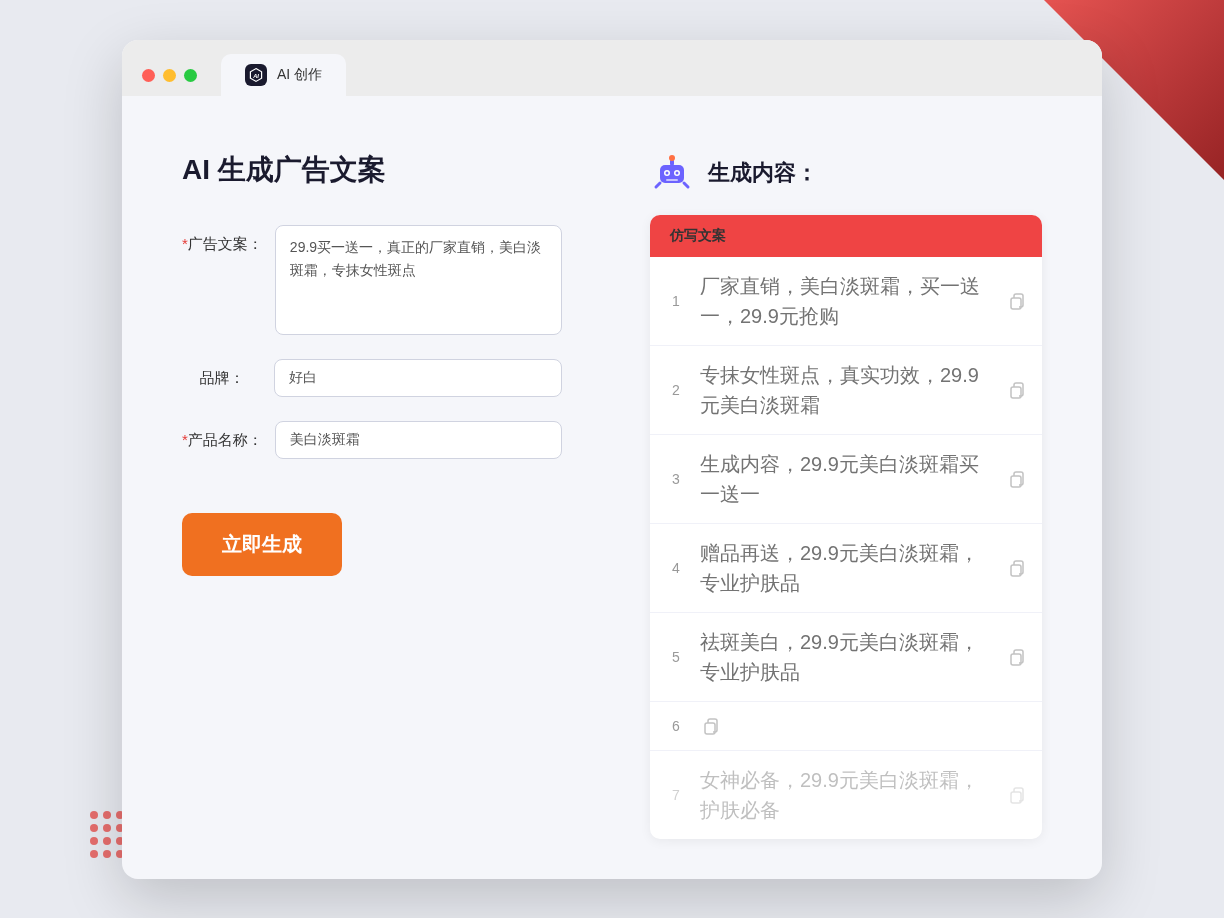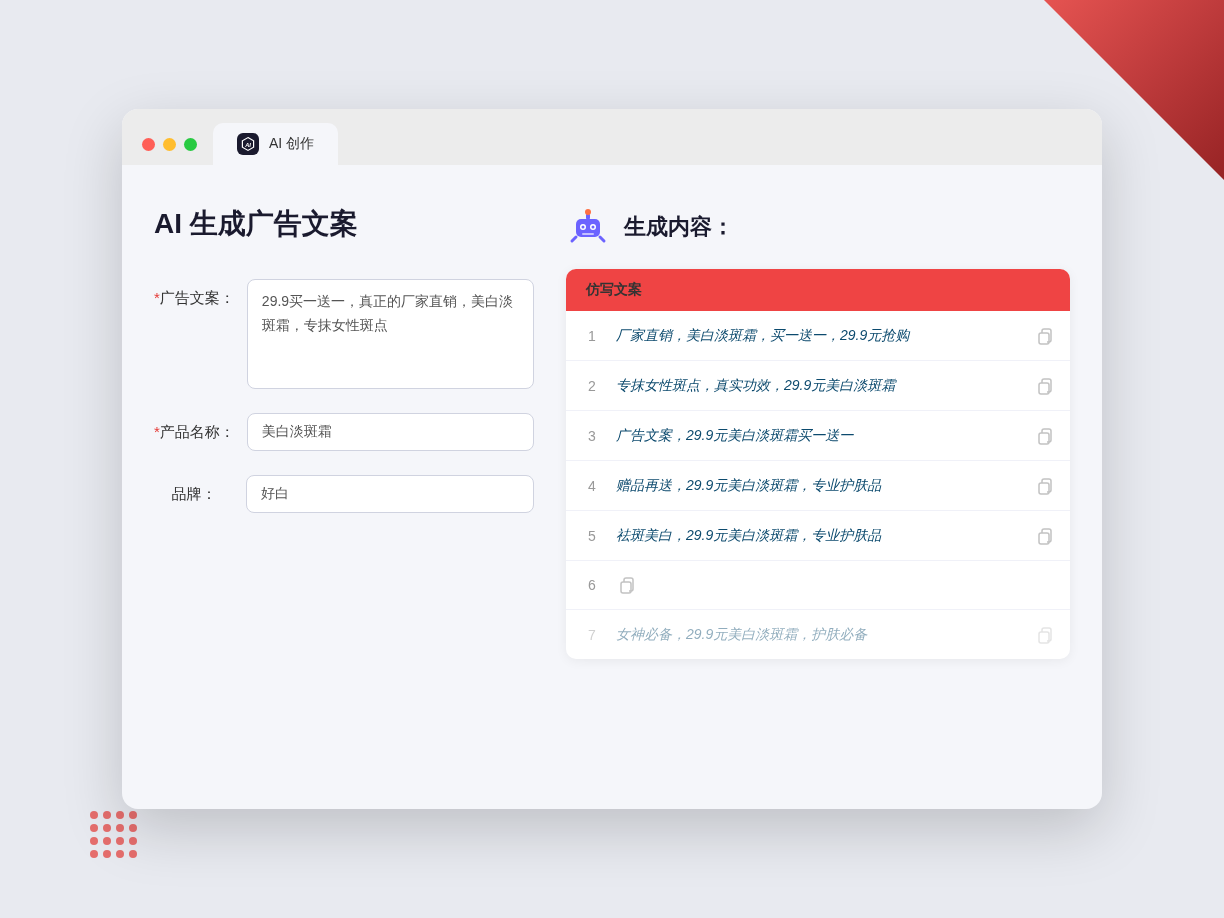--- a/index.html
+++ b/index.html
@@ -54,21 +54,21 @@
       position: relative;
       z-index: 1;
     }
 
     
     .browser-chrome {
       background: #ececec;
       padding: 14px 20px 0 20px;
       display: flex;
       align-items: flex-end;
-      gap: 0;
+      gap: 8px;
     }
     .traffic-lights {
       display: flex;
       gap: 8px;
       align-items: center;
       padding-bottom: 14px;
       margin-right: 16px;
     }
     .traffic-light {
       width: 13px;
@@ -101,23 +101,24 @@
       align-items: center;
       justify-content: center;
       font-size: 10px;
       color: white;
       font-weight: 700;
       font-style: italic;
     }
 
     
     .browser-content {
-      padding: 40px 32px;
-      display: flex;
-      gap: 32px;
+      padding: 40px 60px;
+      display: flex;
+      gap: 88px;
+      margin-top: 15px;
     }
 
     
     .left-panel {
       flex: 0 0 380px;
     }
 
     .page-title {
       font-size: 28px;
       font-weight: 700;
@@ -231,24 +232,23 @@
 
     .row-num {
       font-size: 14px;
       color: #999;
       min-width: 20px;
       text-align: center;
     }
 
     .row-text {
       flex: 1;
-      font-size: 14px;
-      color: #0c4a6e;
+      font-size: 20px;
+      color: #737373;
       line-height: 1.5;
-      font-style: italic;
     }
 
     .copy-icon {
       width: 20px;
       height: 20px;
       flex-shrink: 0;
       opacity: 0.5;
       cursor: pointer;
     }
 
@@ -309,33 +309,34 @@
       
       <div class="form-row">
         <span class="form-label">
           <span class="required-star">*</span><span>广告文案：</span>
         </span>
         <textarea class="form-input" style="">29.9买一送一，真正的厂家直销，美白淡斑霜，专抹女性斑点</textarea>
       </div>
 
       
       <div class="form-row">
+        <span class="form-label">品牌：</span>
+        <input type="text" class="form-input" value="好白" style="">
+      </div>
+
+      
+      <div class="form-row">
         <span class="form-label">
           <span class="required-star">*</span><span>产品名称：</span>
         </span>
         <input type="text" class="form-input" value="美白淡斑霜" style="">
       </div>
 
       
-      <div class="form-row">
-        <span class="form-label">品牌：</span>
-        <input type="text" class="form-input" value="好白" style="">
-      </div>
-
-      
+      <button class="generate-btn">立即生成</button>
     </div>
 
     <div class="right-panel">
 
       <div class="results-header">
 
         <svg class="robot-svg" viewBox="0 0 44 44" fill="none" xmlns="http://www.w3.org/2000/svg">
 
           <rect x="10" y="14" width="24" height="18" rx="5" fill="#6c63ff"></rect>
 
@@ -371,21 +372,21 @@
             <div class="table-row">
               <span class="row-num">2</span>
               <span class="row-text">专抹女性斑点，真实功效，29.9元美白淡斑霜</span>
               <svg class="copy-icon" viewBox="0 0 20 20">
       <rect x="5" y="7" width="10" height="11" rx="2" stroke="#888" stroke-width="1.5" fill="none"></rect>
       <path d="M8 7V5a2 2 0 012-2h5a2 2 0 012 2v9a2 2 0 01-2 2h-2" stroke="#888" stroke-width="1.5" fill="none"></path>
     </svg>
             </div>
             <div class="table-row">
               <span class="row-num">3</span>
-              <span class="row-text">广告文案，29.9元美白淡斑霜买一送一</span>
+              <span class="row-text">生成内容，29.9元美白淡斑霜买一送一</span>
               <svg class="copy-icon" viewBox="0 0 20 20">
       <rect x="5" y="7" width="10" height="11" rx="2" stroke="#888" stroke-width="1.5" fill="none"></rect>
       <path d="M8 7V5a2 2 0 012-2h5a2 2 0 012 2v9a2 2 0 01-2 2h-2" stroke="#888" stroke-width="1.5" fill="none"></path>
     </svg>
             </div>
             <div class="table-row">
               <span class="row-num">4</span>
               <span class="row-text">赠品再送，29.9元美白淡斑霜，专业护肤品</span>
               <svg class="copy-icon" viewBox="0 0 20 20">
       <rect x="5" y="7" width="10" height="11" rx="2" stroke="#888" stroke-width="1.5" fill="none"></rect>

